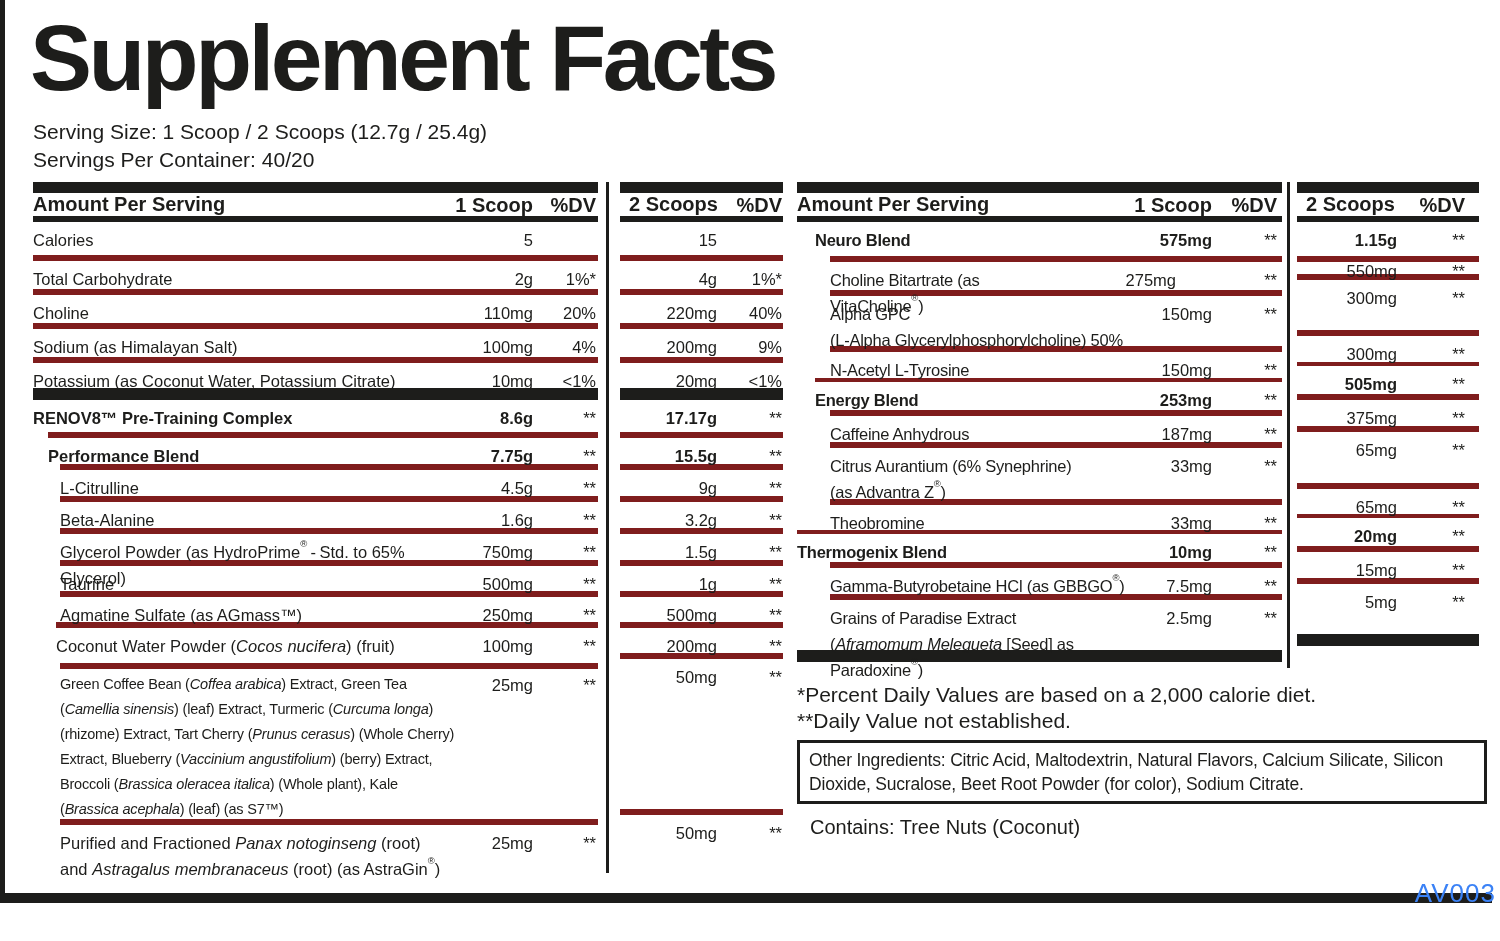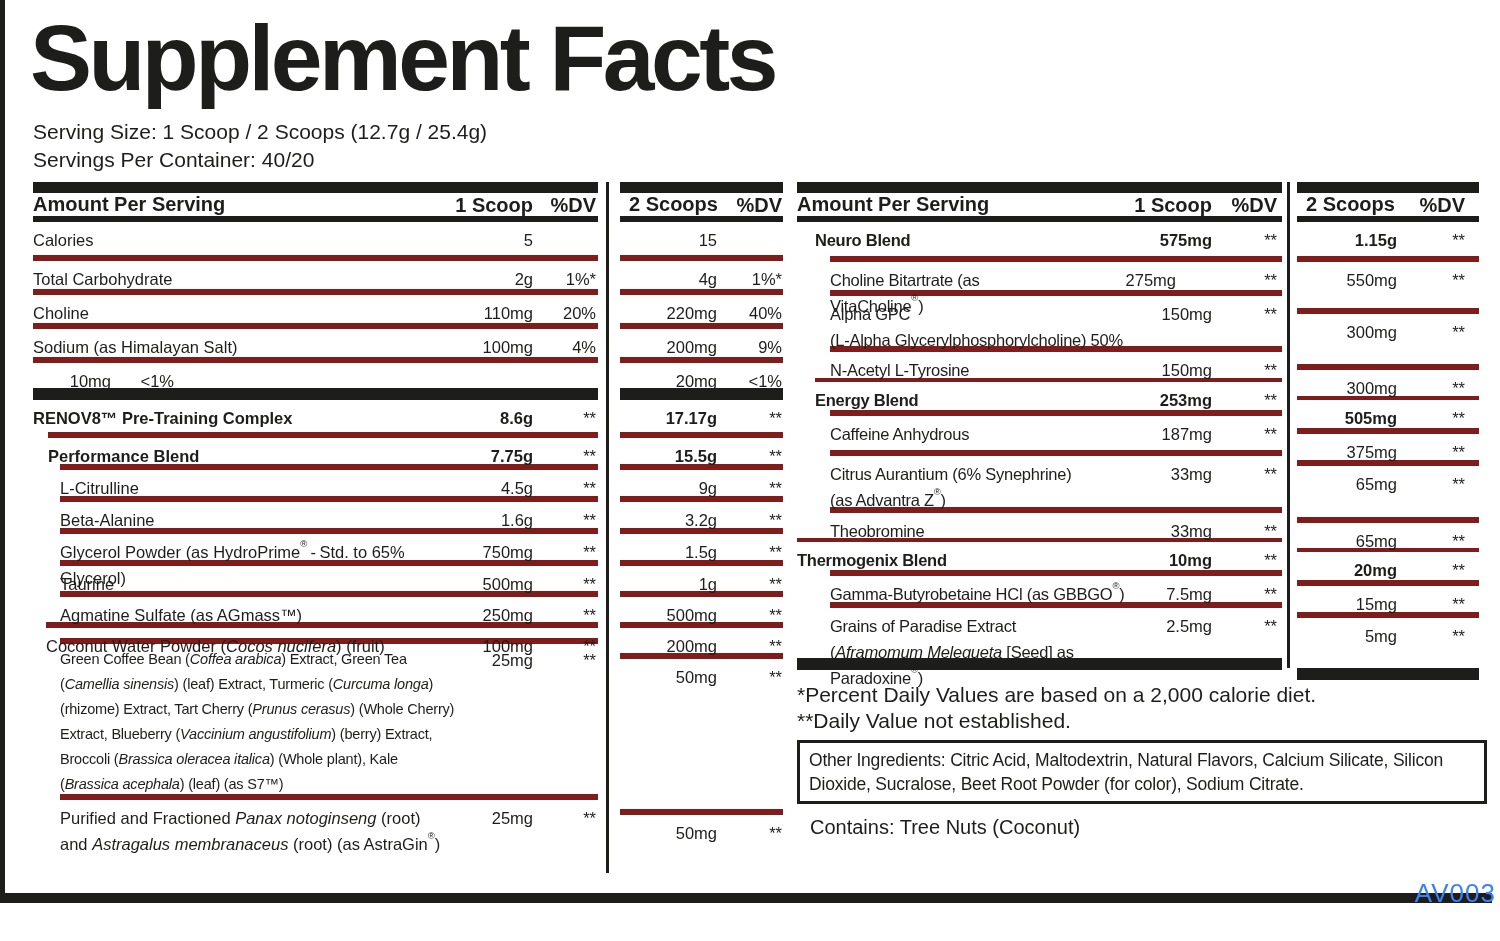--- a/index.html
+++ b/index.html
@@ -90,20 +90,21 @@
         <div class="nm">Choline</div>
         <div class="amt">110mg</div>
         <div class="dv">20%</div>
       </div>
       <div class="row sep" style="height: 34px;">
         <div class="nm">Sodium (as Himalayan Salt)</div>
         <div class="amt">100mg</div>
         <div class="dv">4%</div>
       </div>
       <div class="row sep" style="height: 31px;">
+        <div class="nm">Potassium (as Coconut Water, Potassium Citrate)</div>
         <div class="amt">10mg</div>
         <div class="dv">&lt;1%</div>
       </div>
       <div class="bar"></div>
       <div class="row bold" style="height: 32px;">
         <div class="nm">RENOV8™ Pre-Training Complex</div>
         <div class="amt">8.6g</div>
         <div class="dv">**</div>
       </div>
       <div class="row bold sep" style="height: 32px; margin-left: 15px;">
@@ -129,21 +130,21 @@
       <div class="row sep" style="height: 31px; margin-left: 27px;">
         <div class="nm">Taurine</div>
         <div class="amt">500mg</div>
         <div class="dv">**</div>
       </div>
       <div class="row sep" style="height: 31px; margin-left: 27px;">
         <div class="nm">Agmatine Sulfate (as AGmass™)</div>
         <div class="amt">250mg</div>
         <div class="dv">**</div>
       </div>
-      <div class="row sep" style="height: 16px; margin-left: 13px;">
+      <div class="row sep" style="height: 41px; margin-left: 23px;">
         <div class="nm">Coconut Water Powder (<i>Cocos nucifera</i>) (fruit)</div>
         <div class="amt">100mg</div>
         <div class="dv">**</div>
       </div>
       <div class="row sep small" style="height: 156px; margin-left: 27px;">
         <div class="nm">Green Coffee Bean (<i>Coffea arabica</i>) Extract, Green Tea<br>(<i>Camellia sinensis</i>) (leaf) Extract, Turmeric (<i>Curcuma longa</i>)<br>(rhizome) Extract, Tart Cherry (<i>Prunus cerasus</i>) (Whole Cherry)<br>Extract, Blueberry (<i>Vaccinium angustifolium</i>) (berry) Extract,<br>Broccoli (<i>Brassica oleracea italica</i>) (Whole plant), Kale<br>(<i>Brassica acephala</i>) (leaf) (as S7™)</div>
         <div class="amt">25mg</div>
         <div class="dv">**</div>
       </div>
       <div class="row sep" style="height: 58px; margin-left: 27px;">
@@ -253,21 +254,21 @@
       <div class="row sep" style="height: 32px; margin-left: 33px;">
         <div class="nm">N-Acetyl L-Tyrosine</div>
         <div class="amt">150mg</div>
         <div class="dv">**</div>
       </div>
       <div class="row bold sep thick" style="height: 32px; margin-left: 18px;">
         <div class="nm">Energy Blend</div>
         <div class="amt">253mg</div>
         <div class="dv">**</div>
       </div>
-      <div class="row sep" style="height: 40px; margin-left: 33px;">
+      <div class="row sep" style="height: 32px; margin-left: 33px;">
         <div class="nm">Caffeine Anhydrous</div>
         <div class="amt">187mg</div>
         <div class="dv">**</div>
       </div>
       <div class="row sep" style="height: 57px; margin-left: 33px;">
         <div class="nm">Citrus Aurantium (6% Synephrine)<br>(as Advantra Z<sup>®</sup>)</div>
         <div class="amt">33mg</div>
         <div class="dv">**</div>
       </div>
       <div class="row sep" style="height: 31px; margin-left: 33px;">
@@ -300,21 +301,21 @@
   <div class="tbar"></div>
   <div class="thead">
     <span class="hl">2 Scoops</span>
     <span class="dv">%DV</span>
   </div>
   <div>
       <div class="row bold" style="height: 34px;">
         <div class="amt">1.15g</div>
         <div class="dv">**</div>
       </div>
-      <div class="row sep" style="height: 52px;">
+      <div class="row sep" style="height: 18px; align-items: center;">
         <div class="amt">550mg</div>
         <div class="dv">**</div>
       </div>
       <div class="row sep" style="height: 56px;">
         <div class="amt">300mg</div>
         <div class="dv">**</div>
       </div>
       <div class="row sep" style="height: 32px;">
         <div class="amt">300mg</div>
         <div class="dv">**</div>

